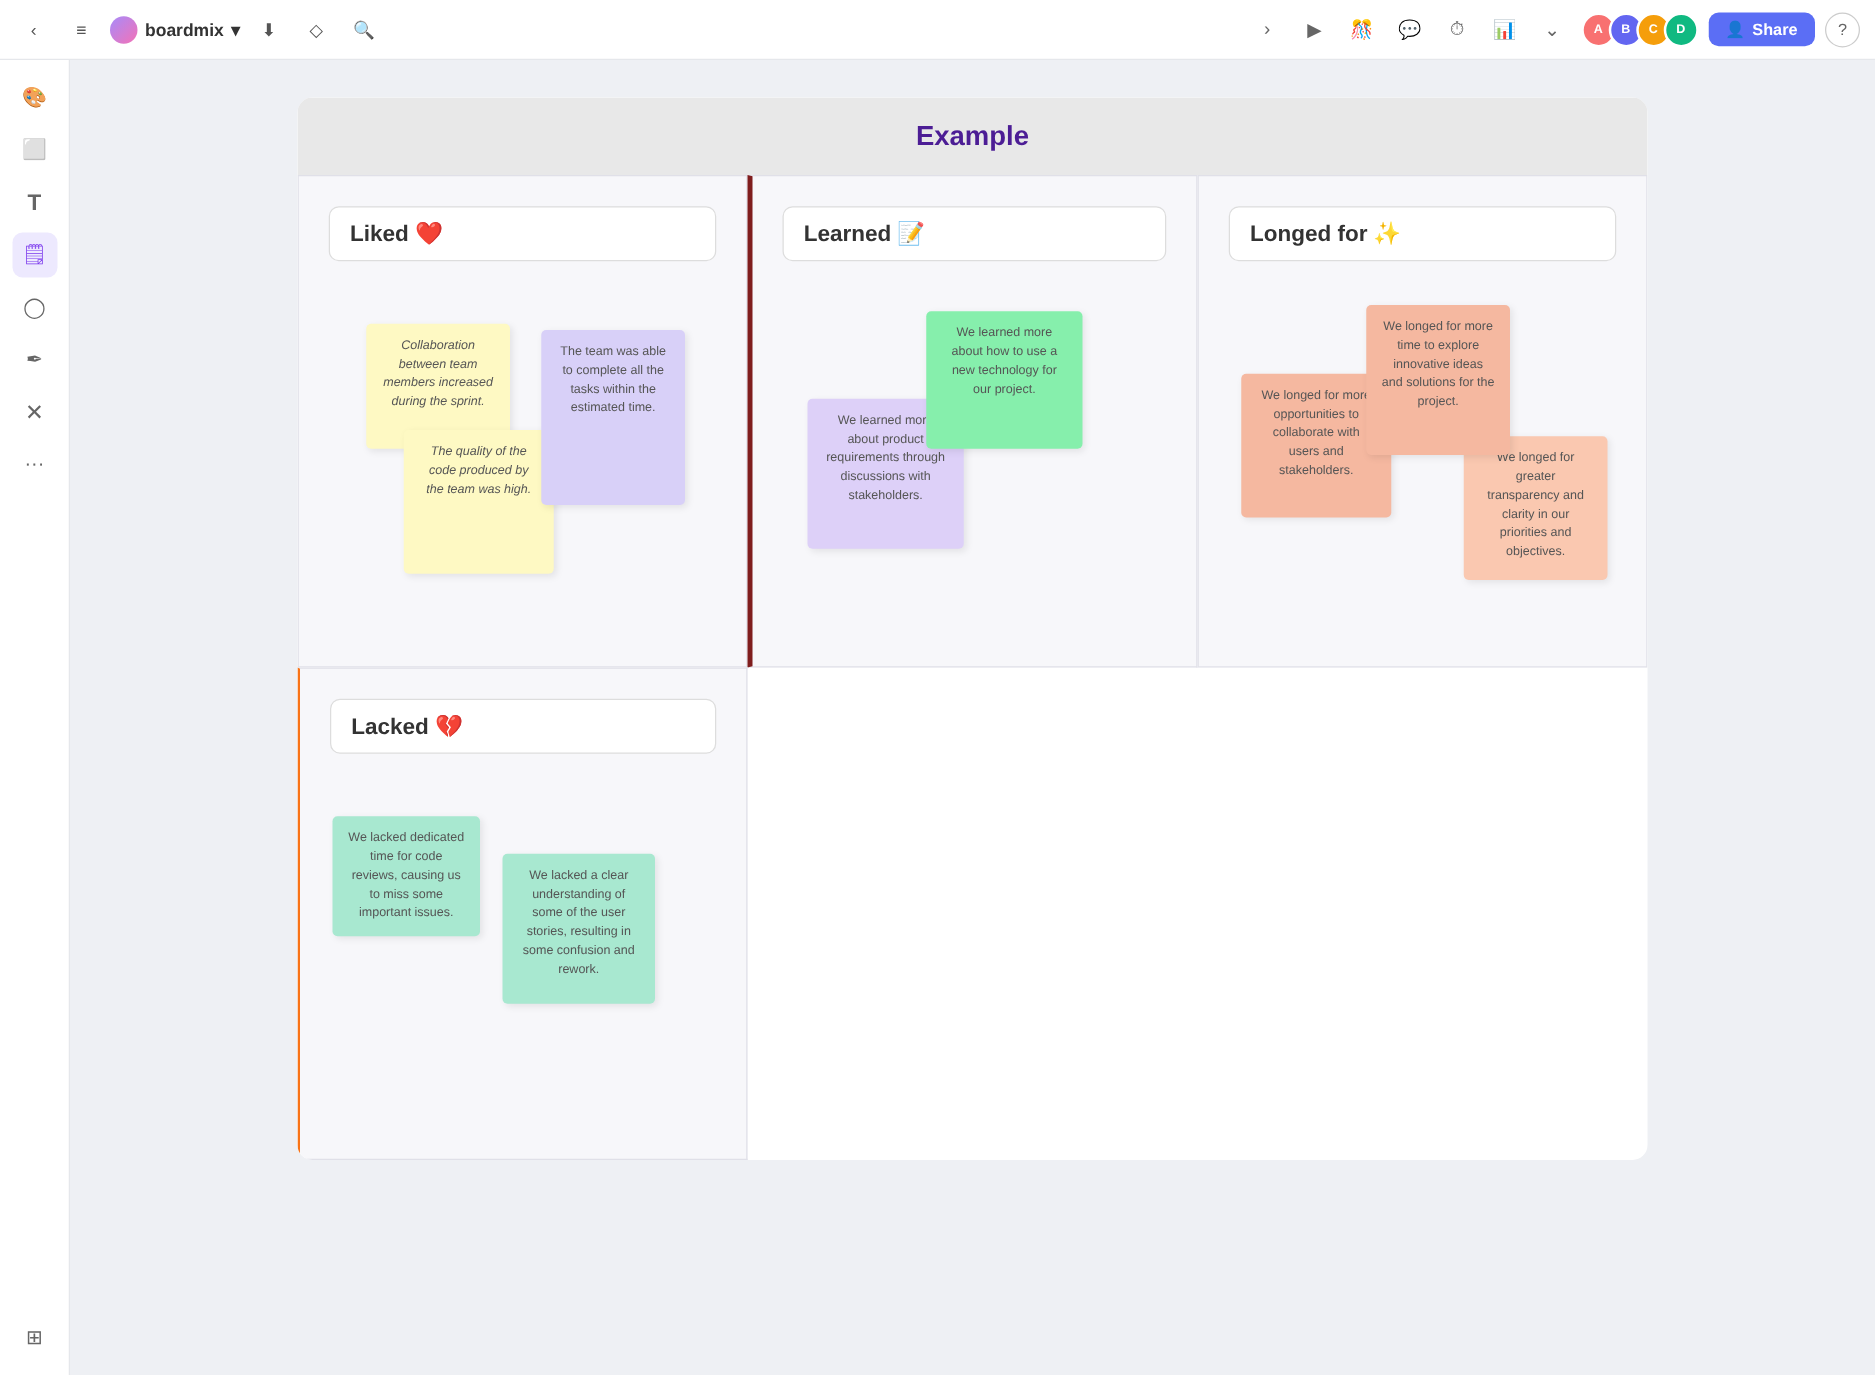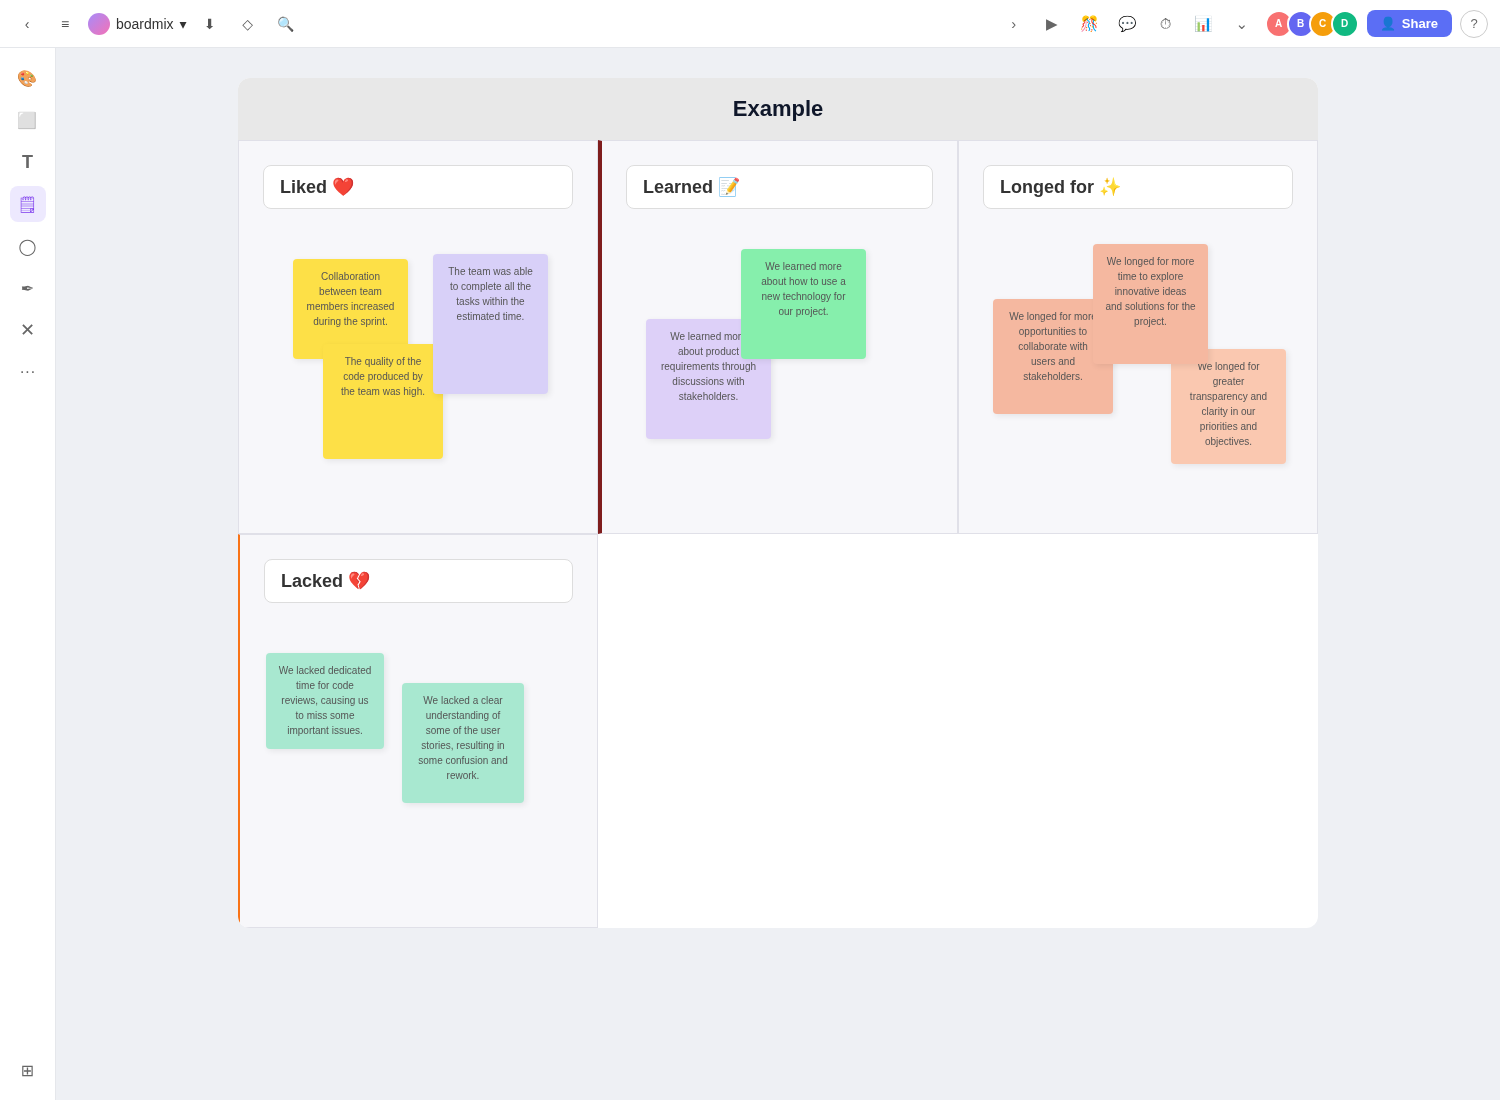--- a/index.html
+++ b/index.html
@@ -28,21 +28,21 @@
     .nav-left { display: flex; align-items: center; gap: 8px; }
     .nav-btn {
       width: 30px; height: 30px;
       border: none; background: none; cursor: pointer;
       border-radius: 6px;
       display: flex; align-items: center; justify-content: center;
       font-size: 14px; color: #555;
     }
     .brand {
       display: flex; align-items: center; gap: 6px;
-      font-size: 14px; font-weight: 400; color: #333;
+      font-size: 14px; font-weight: 700; color: #333;
       cursor: pointer;
     }
     .brand-icon {
       width: 22px; height: 22px;
       background: linear-gradient(135deg, #a78bfa, #f472b6);
       border-radius: 50%;
     }
     .nav-spacer { flex: 1; }
     .nav-right { display: flex; align-items: center; gap: 8px; }
     .nav-icon-btn {
@@ -133,21 +133,21 @@
       margin: 0 auto;
     }
     .board-header {
       background: #e8e8e8;
       padding: 18px 0;
       text-align: center;
     }
     .board-title {
       font-size: 22px;
       font-weight: 600;
-      color: #0f172a;
+      color: #4c1d95;
     }
     .board-grid {
       display: grid;
       grid-template-columns: 1fr 1fr 1fr;
       gap: 0;
     }
     .board-cell {
       background: #f7f7fa;
       border: 1px solid #e0e0e8;
       padding: 24px;
@@ -178,21 +178,21 @@
       border-radius: 4px;
       padding: 10px 12px;
       font-size: 10px;
       line-height: 1.5;
       color: #555;
       text-align: center;
       box-shadow: 2px 2px 6px rgba(0,0,0,0.08);
     }
 
     
-    .sticky-liked { background: #fde047; }
+    .sticky-liked { background: #fef9c3; font-style: italic; }
     .sticky-liked-light { background: #d8d0f8; }
 
     
     .sticky-learned { background: #ddd0f8; }
     .sticky-learned-light { background: #86efac; }
 
     
     .sticky-longed { background: #f5b8a0; }
     .sticky-longed-light { background: #fac8b0; }
 
@@ -280,21 +280,21 @@
         <div class="cell-title-wrapper">
           <span class="cell-title">Liked ❤️</span>
         </div>
         <div class="sticky-notes">
           <div class="sticky sticky-liked" style="top:30px;left:30px;width:115px;height:100px;">
             Collaboration between team members increased during the sprint.
           </div>
           <div class="sticky sticky-liked" style="top:115px;left:60px;width:120px;height:115px;">
             The quality of the code produced by the team was high.
           </div>
-          <div class="sticky sticky-liked-light" style="top:25px;left:170px;width:115px;height:140px;">
+          <div class="sticky sticky-liked-light" style="top:35px;left:170px;width:115px;height:140px;">
             The team was able to complete all the tasks within the estimated time.
           </div>
         </div>
       </div>
 
       <div class="board-cell" style="border-left:4px solid #7f1d1d;">
         <div class="cell-title-wrapper">
           <span class="cell-title">Learned 📝</span>
         </div>
         <div class="sticky-notes">

